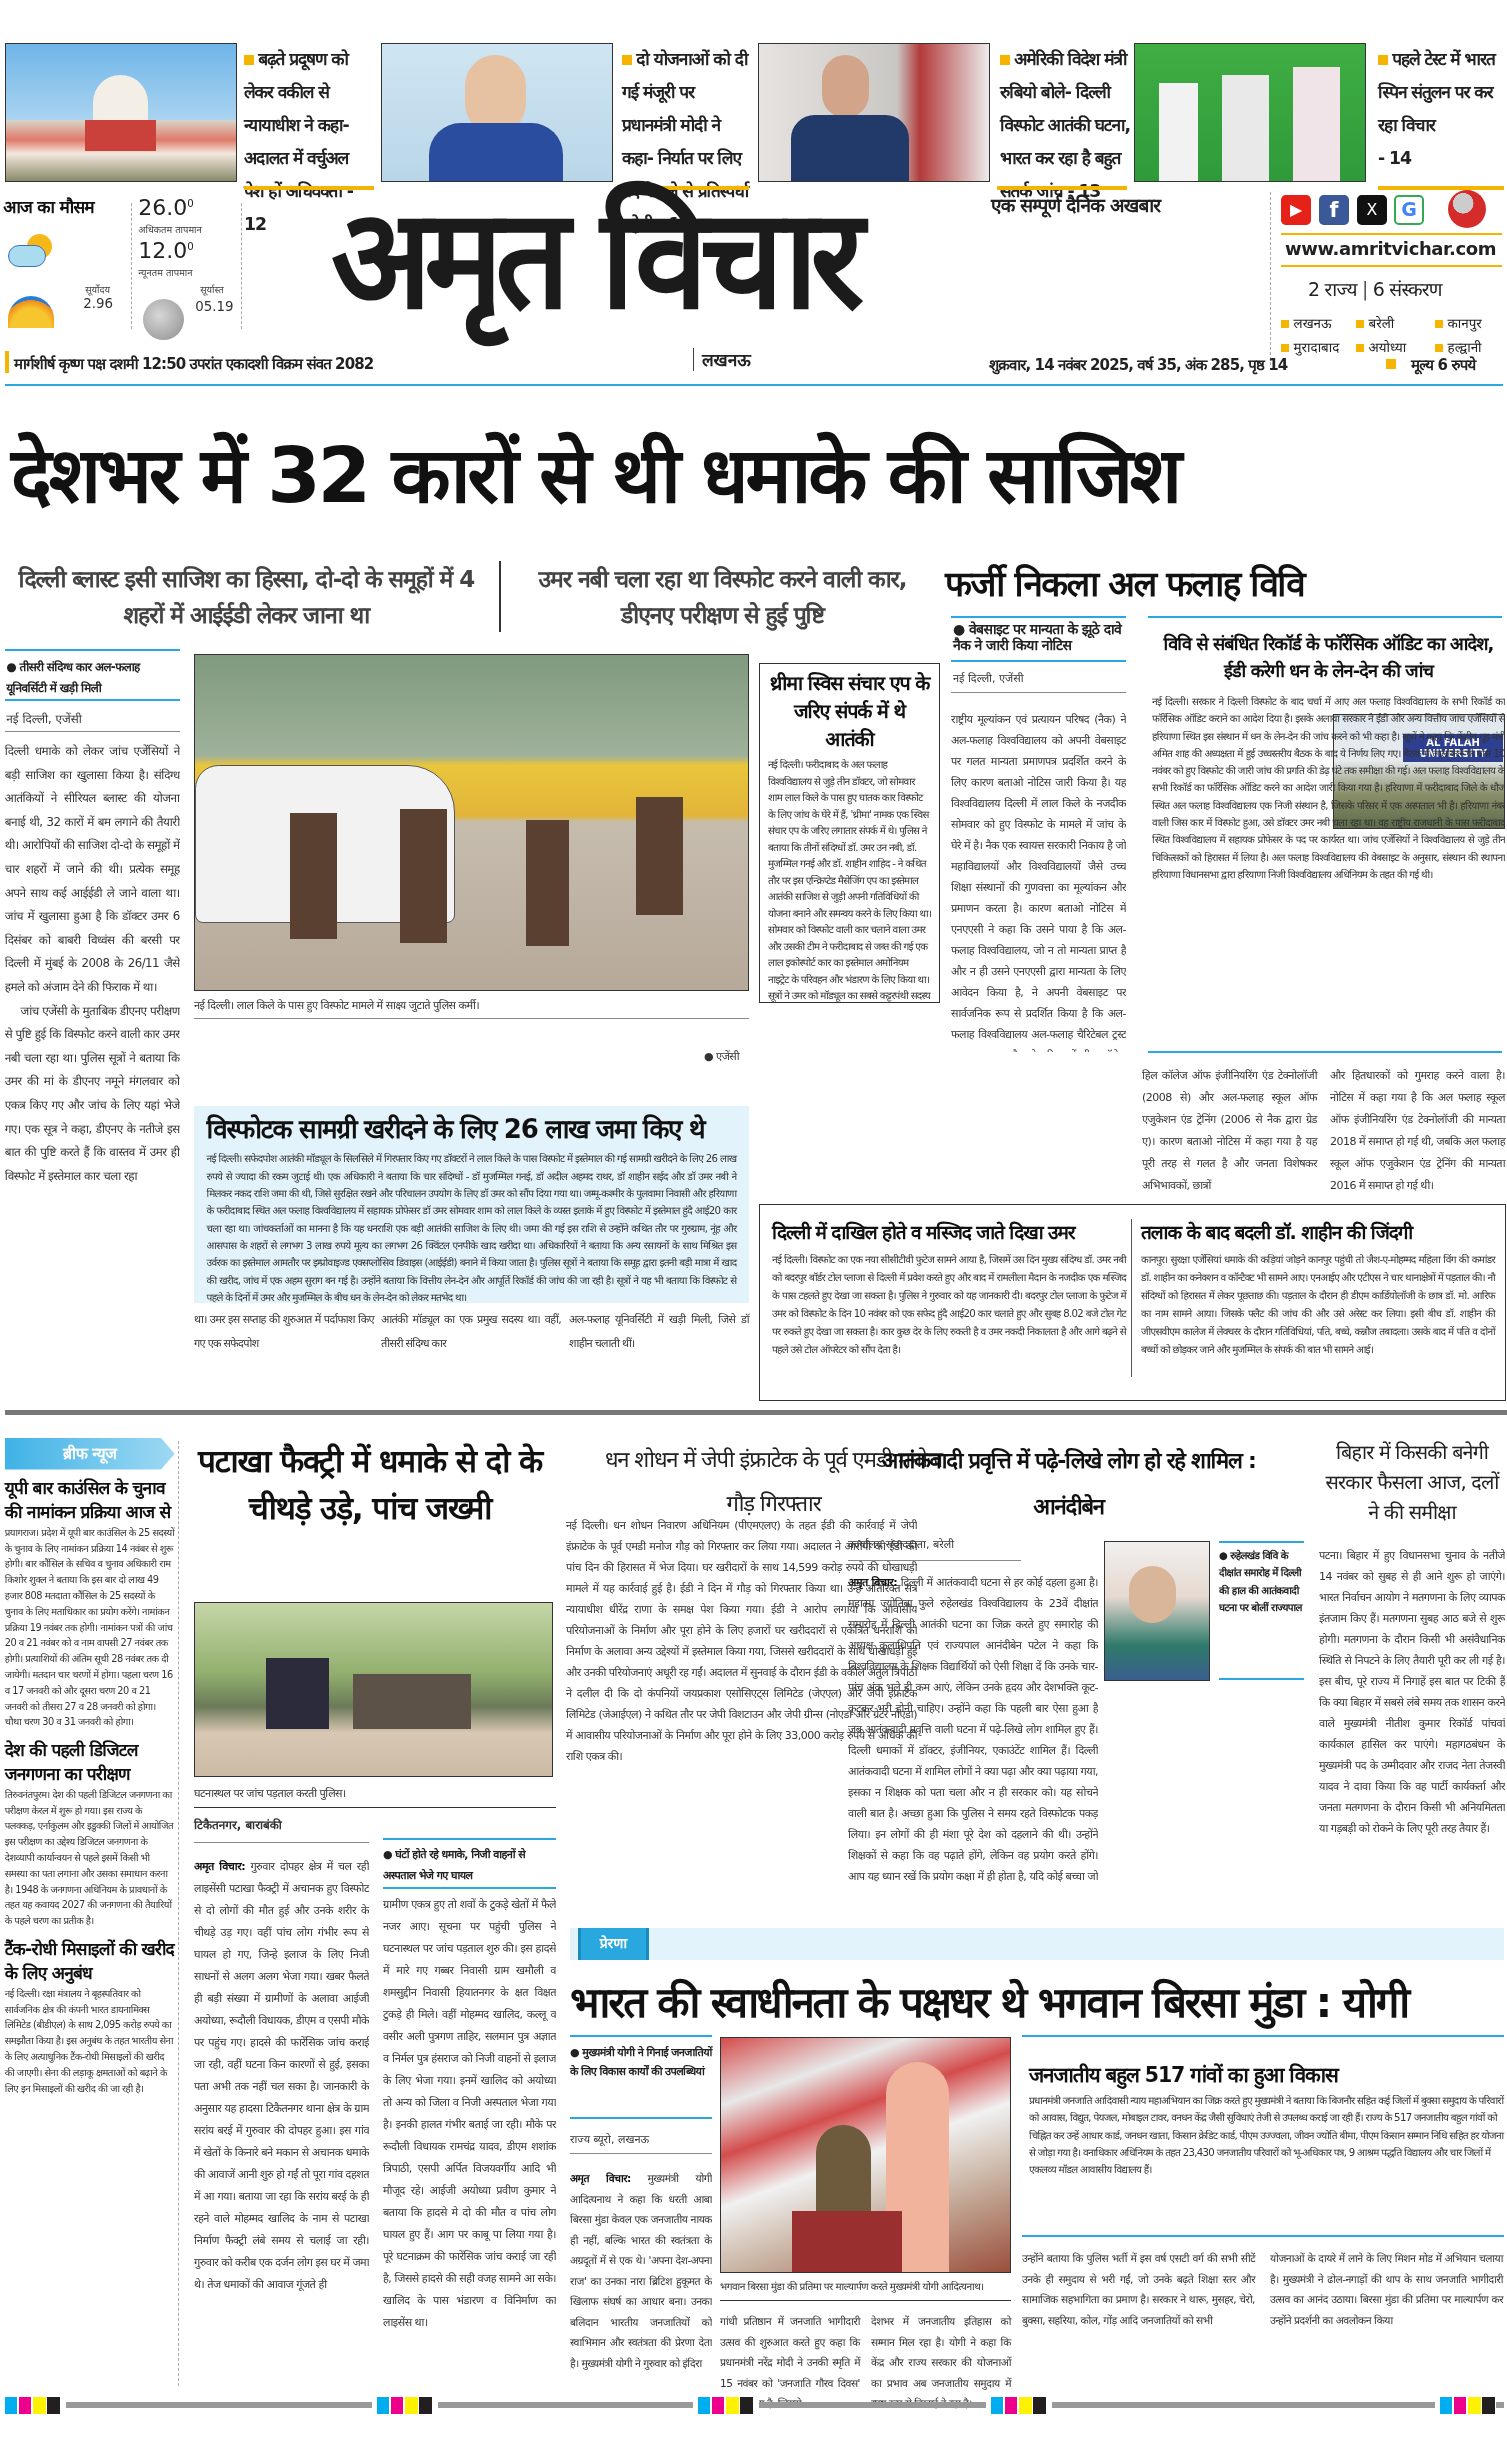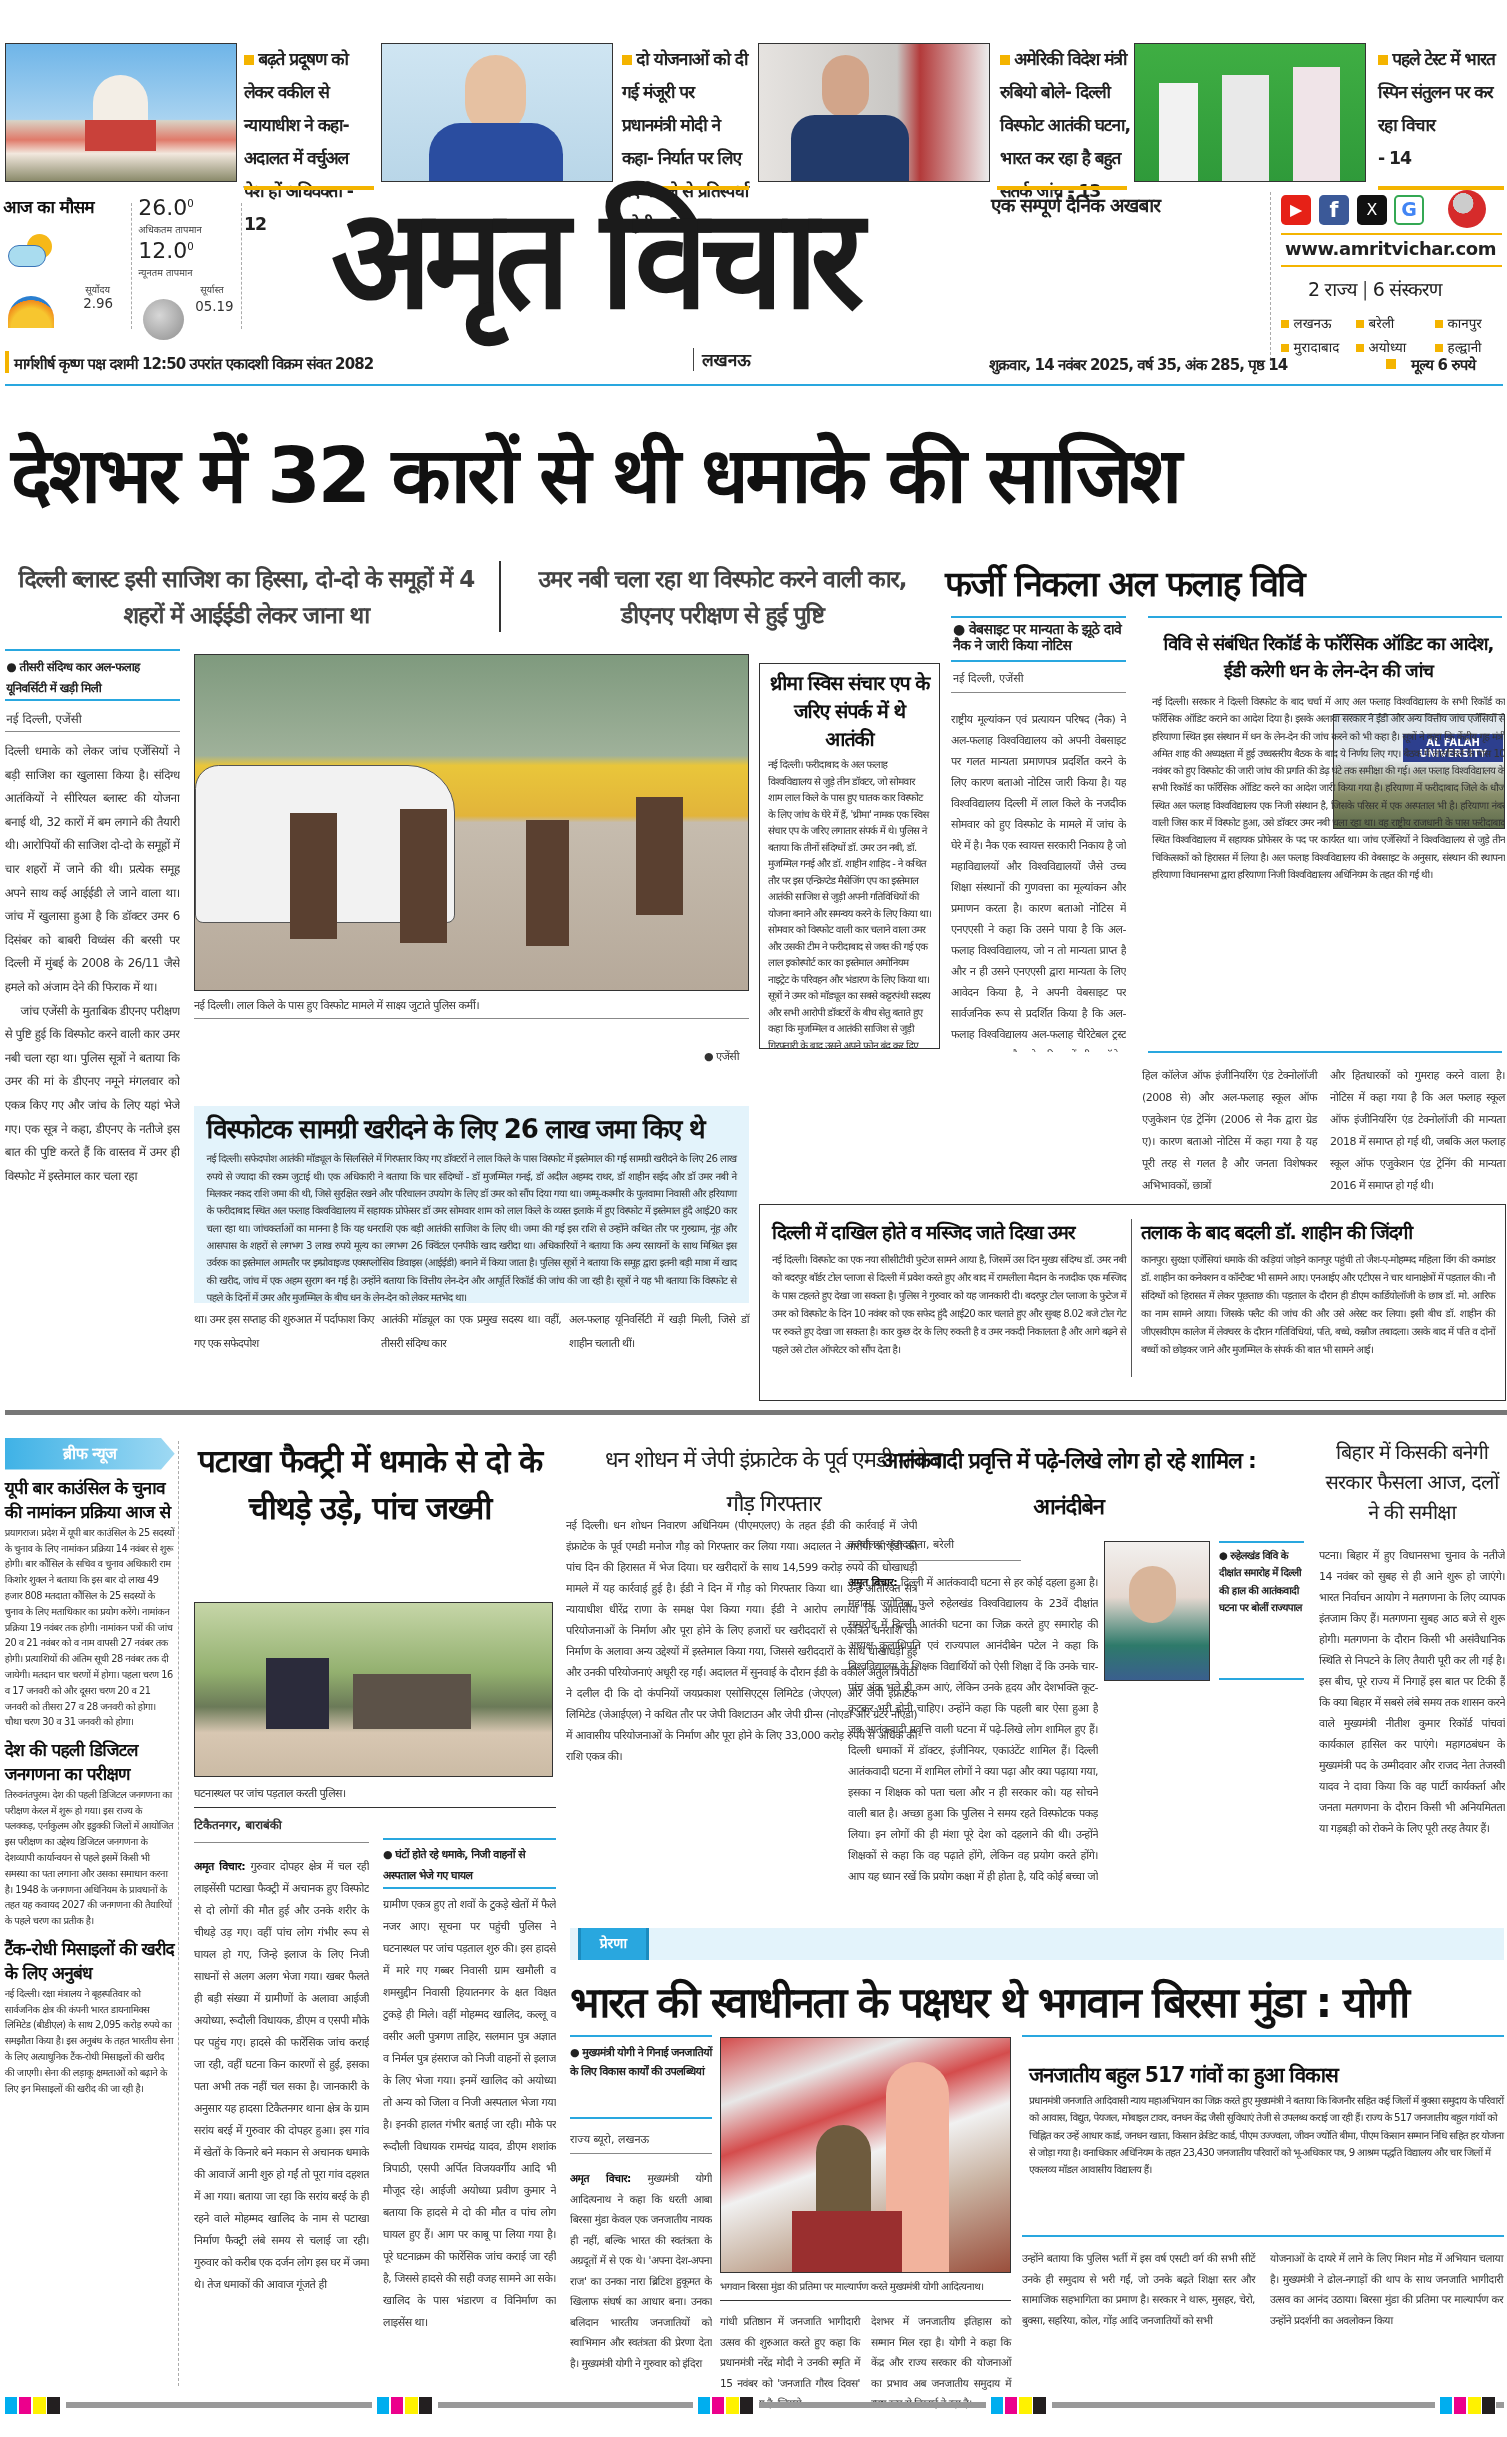--- a/index.html
+++ b/index.html
@@ -140,21 +140,21 @@
 <div class="abs gray-rule" style="left:194px;top:1018px;width:555px;height:0.8px"></div>
 
 <div class="abs" style="left:194px;top:1106px;width:555px;height:197px;background:#e3f3fb;padding:6.3px 12.6px">
   <div class="hd" style="font-size:26px;line-height:35px;letter-spacing:-1.3px;white-space:nowrap">विस्फोटक सामग्री खरीदने के लिए 26 लाख जमा किए थे</div>
   <div class="cond" style="font-size:10.2px;line-height:17.3px;margin-top:3.2px">नई दिल्ली। सफेदपोश आतंकी मॉड्यूल के सिलसिले में गिरफ्तार किए गए डॉक्टरों ने लाल किले के पास विस्फोट में इस्तेमाल की गई सामग्री खरीदने के लिए 26 लाख रुपये से ज्यादा की रकम जुटाई थी। एक अधिकारी ने बताया कि चार संदिग्धों - डॉ मुजम्मिल गनई, डॉ अदील अहमद राथर, डॉ शाहीन सईद और डॉ उमर नबी ने मिलकर नकद राशि जमा की थी, जिसे सुरक्षित रखने और परिचालन उपयोग के लिए डॉ उमर को सौंप दिया गया था। जम्मू-कश्मीर के पुलवामा निवासी और हरियाणा के फरीदाबाद स्थित अल फलाह विश्वविद्यालय में सहायक प्रोफेसर डॉ उमर सोमवार शाम को लाल किले के व्यस्त इलाके में हुए विस्फोट में इस्तेमाल हुंदै आई20 कार चला रहा था। जांचकर्ताओं का मानना है कि यह धनराशि एक बड़ी आतंकी साजिश के लिए थी। जमा की गई इस राशि से उन्होंने कथित तौर पर गुरुग्राम, नूंह और आसपास के शहरों से लगभग 3 लाख रुपये मूल्य का लगभग 26 क्विंटल एनपीके खाद खरीदा था। अधिकारियों ने बताया कि अन्य रसायनों के साथ मिश्रित इस उर्वरक का इस्तेमाल आमतौर पर इम्प्रोवाइज्ड एक्सप्लोसिव डिवाइस (आईईडी) बनाने में किया जाता है। पुलिस सूत्रों ने बताया कि समूह द्वारा इतनी बड़ी मात्रा में खाद की खरीद, जांच में एक अहम सुराग बन गई है। उन्होंने बताया कि वित्तीय लेन-देन और आपूर्ति रिकॉर्ड की जांच की जा रही है। सूत्रों ने यह भी बताया कि विस्फोट से पहले के दिनों में उमर और मुजम्मिल के बीच धन के लेन-देन को लेकर मतभेद था।</div>
 </div>
 <div class="abs cond" style="left:194px;top:1308px;width:180px;font-size:11px;line-height:23.6px">था। उमर इस सप्ताह की शुरुआत में पर्दाफाश किए गए एक सफेदपोश</div>
 <div class="abs cond" style="left:381px;top:1308px;width:180px;font-size:11px;line-height:23.6px">आतंकी मॉड्यूल का एक प्रमुख सदस्य था। वहीं, तीसरी संदिग्ध कार</div>
 <div class="abs cond" style="left:569px;top:1308px;width:180px;font-size:11px;line-height:23.6px">अल-फलाह यूनिवर्सिटी में खड़ी मिली, जिसे डॉ शाहीन चलाती थीं।</div>
 
-<div class="abs" style="left:759px;top:663px;width:181px;height:386px;border:0.8px solid #333;padding:6.3px 7.9px;overflow:hidden">
+<div class="abs" style="left:759px;top:663px;width:181px;height:340px;border:0.8px solid #333;padding:6.3px 7.9px;overflow:hidden">
   <div class="hd" style="font-size:19.7px;line-height:28px;text-align:center;letter-spacing:-1.1px;margin-bottom:3.2px">थ्रीमा स्विस संचार एप के जरिए संपर्क में थे आतंकी</div>
   <div class="cond" style="font-size:10.2px;line-height:16.5px;text-align:left">नई दिल्ली। फरीदाबाद के अल फलाह विश्वविद्यालय से जुड़े तीन डॉक्टर, जो सोमवार शाम लाल किले के पास हुए घातक कार विस्फोट के लिए जांच के घेरे में हैं, 'थ्रीमा' नामक एक स्विस संचार एप के जरिए लगातार संपर्क में थे। पुलिस ने बताया कि तीनों संदिग्धों डॉ. उमर उन नबी, डॉ. मुजम्मिल गनई और डॉ. शाहीन शाहिद - ने कथित तौर पर इस एन्क्रिप्टेड मैसेजिंग एप का इस्तेमाल आतंकी साजिश से जुड़ी अपनी गतिविधियों की योजना बनाने और समन्वय करने के लिए किया था। सोमवार को विस्फोट वाली कार चलाने वाला उमर और उसकी टीम ने फरीदाबाद से जब्त की गई एक लाल इकोस्पोर्ट कार का इस्तेमाल अमोनियम नाइट्रेट के परिवहन और भंडारण के लिए किया था। सूत्रों ने उमर को मॉड्यूल का सबसे कट्टरपंथी सदस्य और सभी आरोपी डॉक्टरों के बीच सेतु बताते हुए कहा कि मुजम्मिल व आतंकी साजिश से जुड़ी गिरफ्तारी के बाद उसने अपने फोन बंद कर दिए और संपर्क तोड़ दिए।</div>
 </div>
 
 <div class="abs hd" style="left:945px;top:561px;width:559px;font-size:35px;line-height:47px;letter-spacing:-1.6px;white-space:nowrap">फर्जी निकला अल फलाह विवि</div>
 <div class="abs blue-rule" style="left:951px;top:616px;width:175px;height:2.4px"></div>
 <div class="abs" style="left:953px;top:622px;width:173px;font-size:14px;line-height:15.8px;font-weight:bold;letter-spacing:-0.6px">● <span>वेबसाइट पर मान्यता के झूठे दावे नैक ने जारी किया नोटिस</span></div>
 <div class="abs blue-rule" style="left:951px;top:660px;width:175px;height:2.4px"></div>
 <div class="abs dateline" style="left:953px;top:670px;font-size:11px">नई दिल्ली, एजेंसी</div>
 <div class="abs gray-rule" style="left:951px;top:692px;width:175px;height:0.8px"></div>

